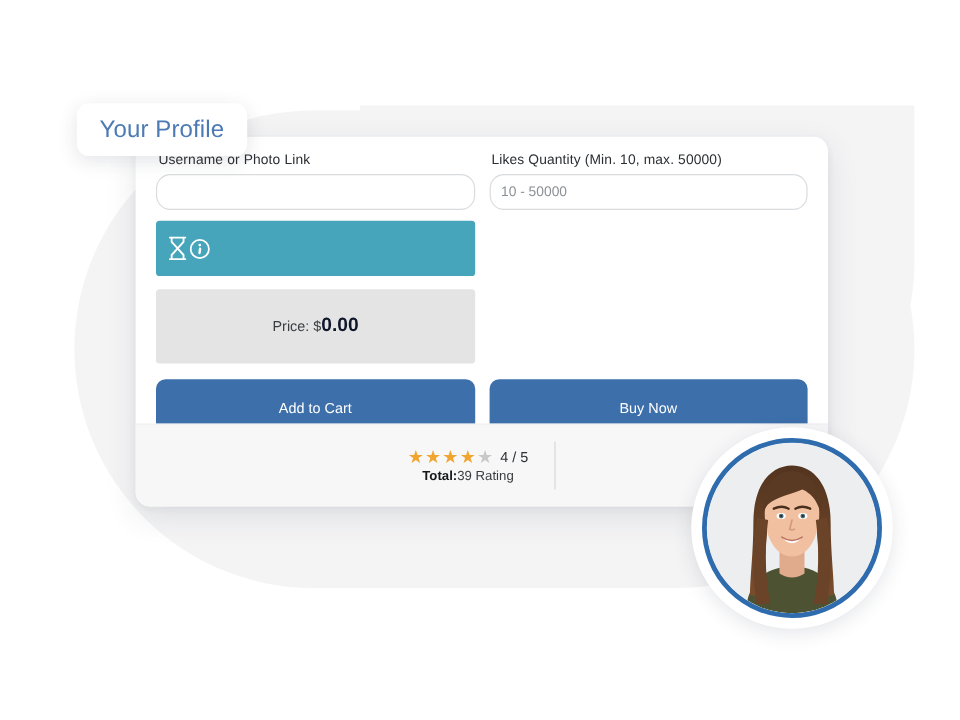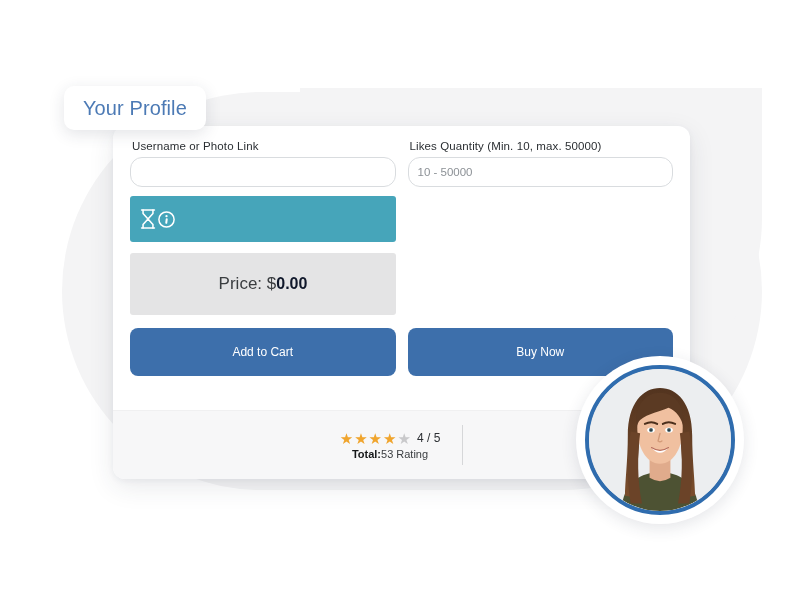--- a/index.html
+++ b/index.html
@@ -26,22 +26,22 @@
     left: 300px; top: 88px;
     width: 462px; height: 330px;
     background: #f4f4f5;
     border-radius: 0 0 200px 200px / 0 0 200px 200px;
     z-index: 0;
   }
 
   
   .card {
     position: absolute;
-    left: 113px; top: 126px;
-    width: 577px; height: 353px;
+    left: 113px; top: 114px;
+    width: 577px; height: 308px;
     background: #ffffff;
     border-radius: 12px;
     box-shadow: 0 8px 26px rgba(40,48,70,0.10), 0 2px 6px rgba(40,48,70,0.05);
     z-index: 3;
     overflow: hidden;
   }
 
   .card-body {
     padding: 14px 17px 0 17px;
   }
@@ -101,21 +101,21 @@
   .price-box {
     margin-top: 11px;
     width: 266px;
     height: 62px;
     background: #e4e4e5;
     border-radius: 3px;
     display: flex;
     align-items: center;
     justify-content: center;
   }
-  .price-label { font-size: 17px; color: #3a3d40; }
+  .price-label { font-size: 12px; color: #3a3d40; }
   .price-value { font-size: 16px; font-weight: bold; color: #0f172a; }
 
   
   .row-buttons {
     display: flex;
     gap: 12px;
     margin-top: 13px;
     padding-bottom: 15px;
   }
   .btn {
@@ -272,21 +272,21 @@
     <div class="rating-block">
       <div class="stars-line">
         <span class="star">★</span>
         <span class="star">★</span>
         <span class="star">★</span>
         <span class="star">★</span>
         <span class="star empty">★</span>
         <span class="score">4 / 5</span>
       </div>
       <div class="total-line">
-        <b>Total:</b><span>53 Rating</span>
+        <b>Total:</b><span>39 Rating</span>
       </div>
     </div>
     <div class="divider"></div>
   </div>
 
 </div>
 
 <div class="tab">
   <span class="tab-label">Your Profile</span>
 </div>

